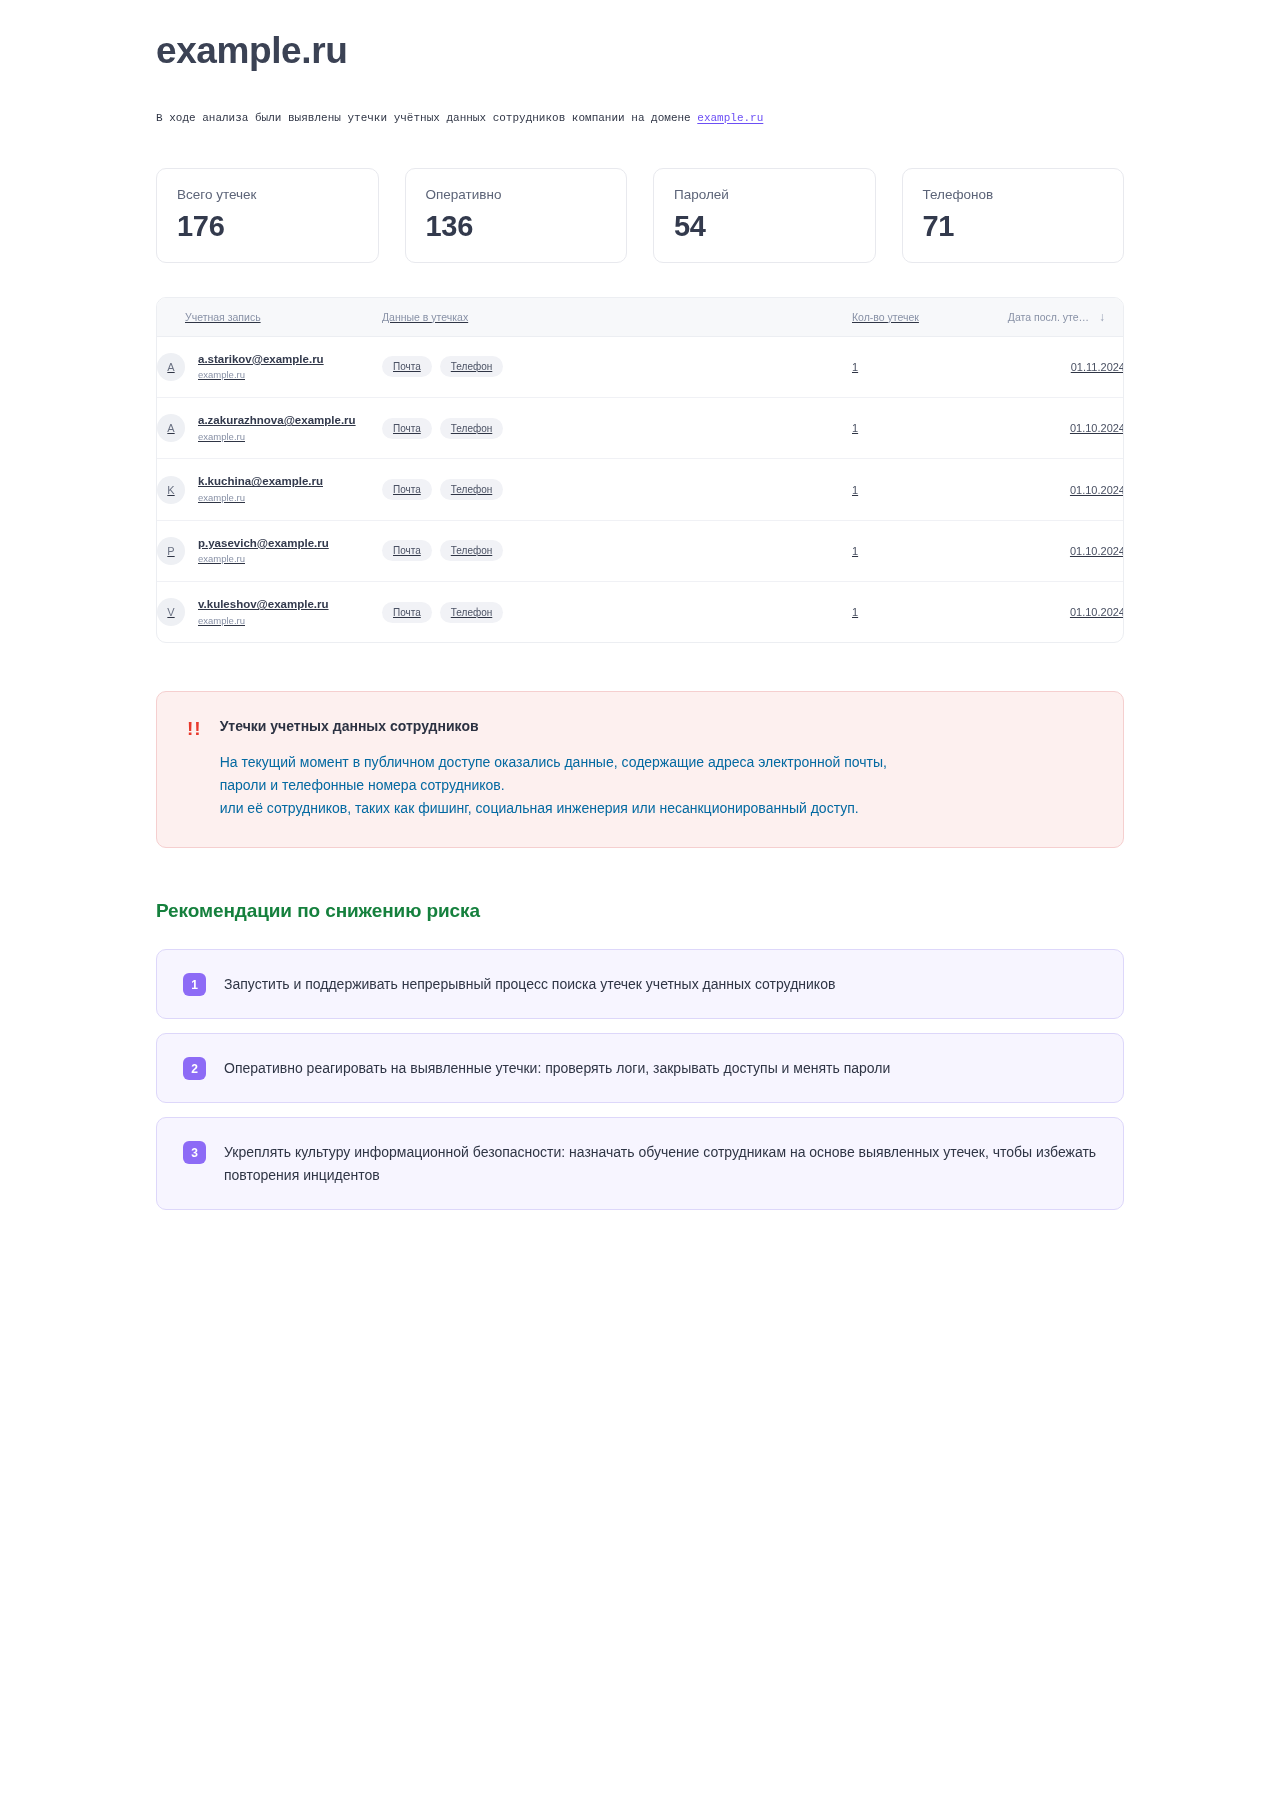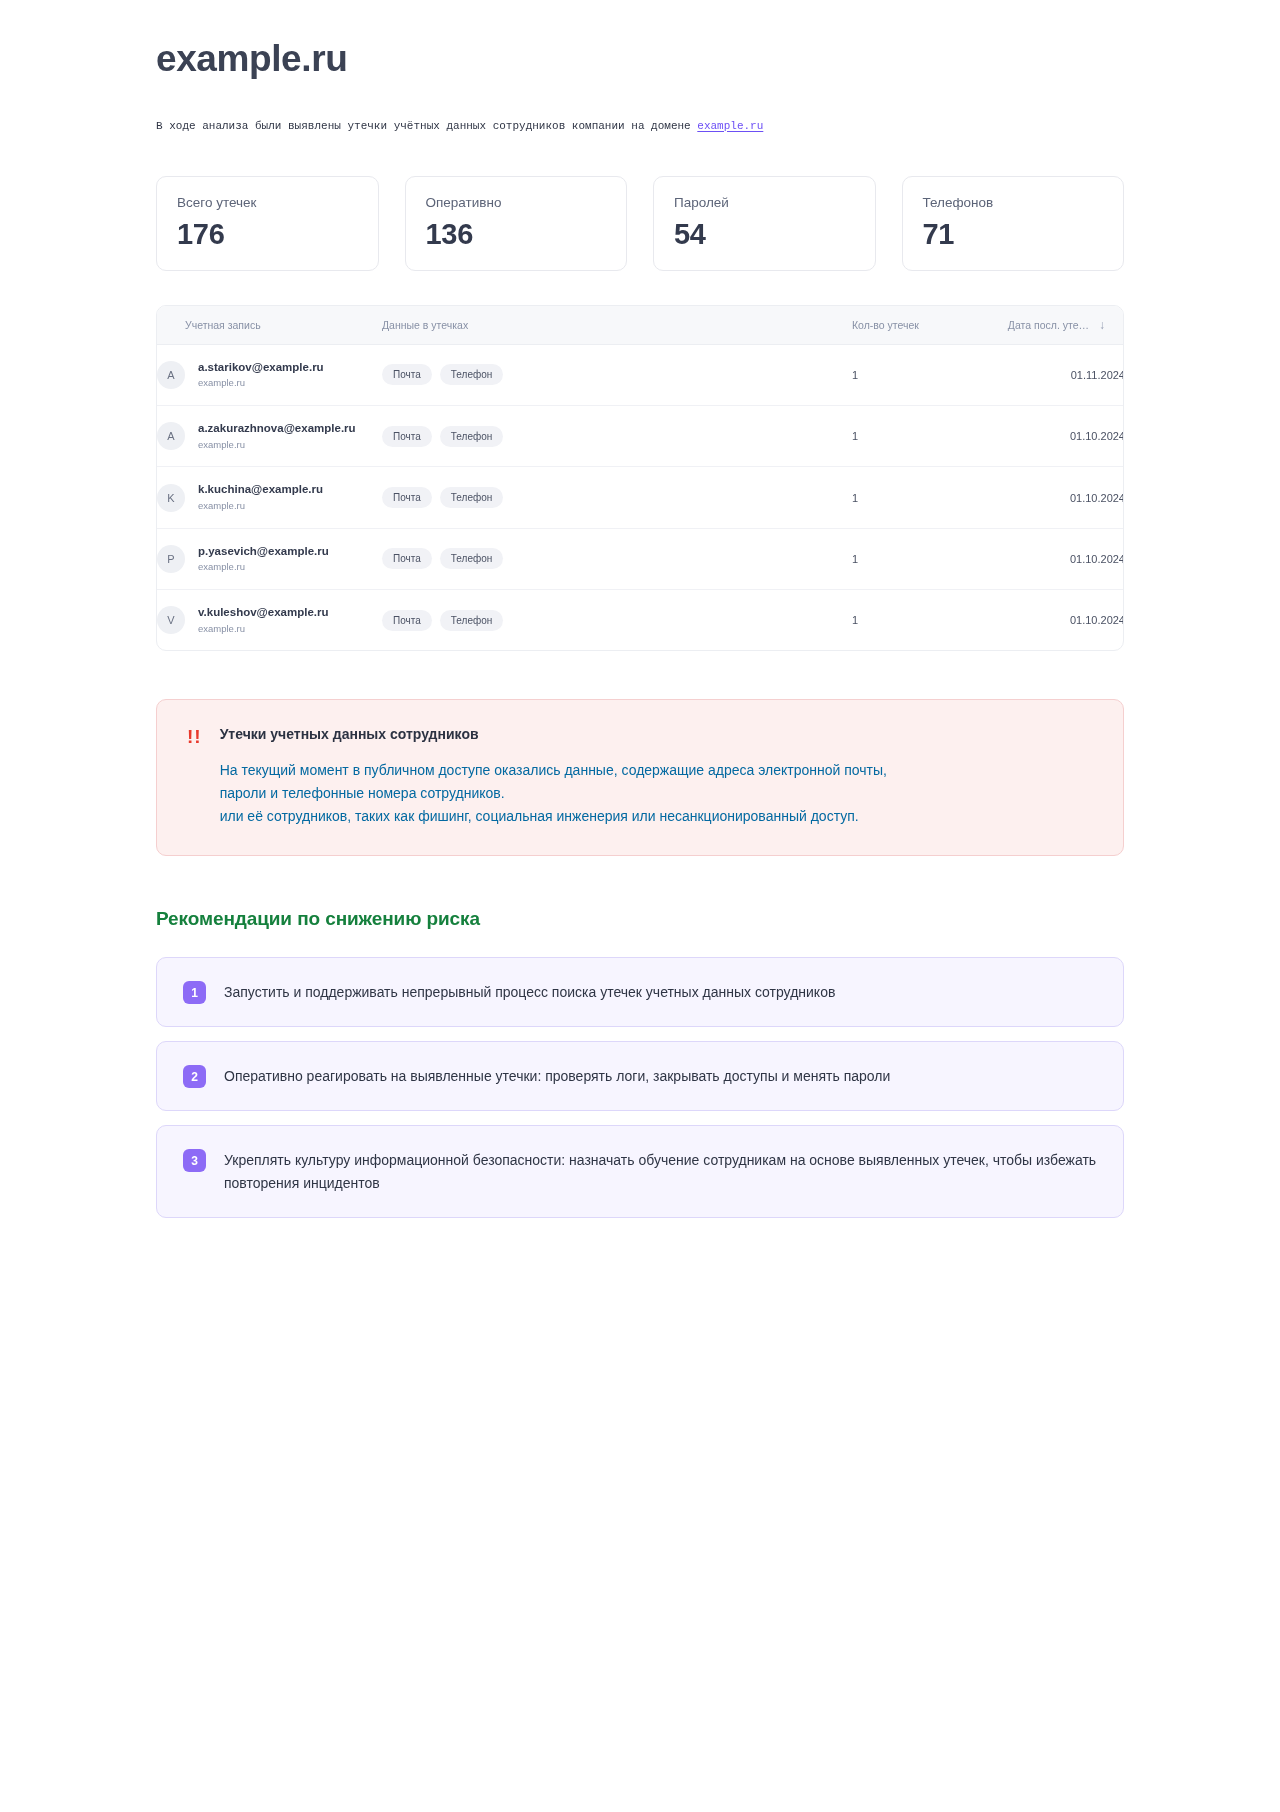--- a/index.html
+++ b/index.html
@@ -17,21 +17,21 @@
   }
   .page {
     width: 1280px;
     min-height: 1812px;
     padding: 0;
     position: relative;
     background: #fff;
   }
   .wrap {
     width: 968px;
-    margin: 12px auto;
+    margin: 4px auto;
     padding-top: 27px;
   }
 
   
   .page-title {
     font-size: 37px;
     font-weight: 700;
     letter-spacing: -0.4px;
     color: #3b4254;
     margin: 0 0 38px 0;
@@ -83,20 +83,21 @@
     border: 1px solid #eceef2;
     border-radius: 10px;
     overflow: hidden;
     margin-bottom: 48px;
     background: #fff;
   }
   table.leaks {
     width: 100%;
     border-collapse: collapse;
     table-layout: fixed;
+    text-decoration: underline;
   }
   table.leaks thead th {
     background: #f7f8fa;
     font-size: 10.5px;
     font-weight: 400;
     color: #8891a6;
     text-align: left;
     padding: 13px 0 13px 0;
     border-bottom: 1px solid #eceef2;
     white-space: nowrap;

